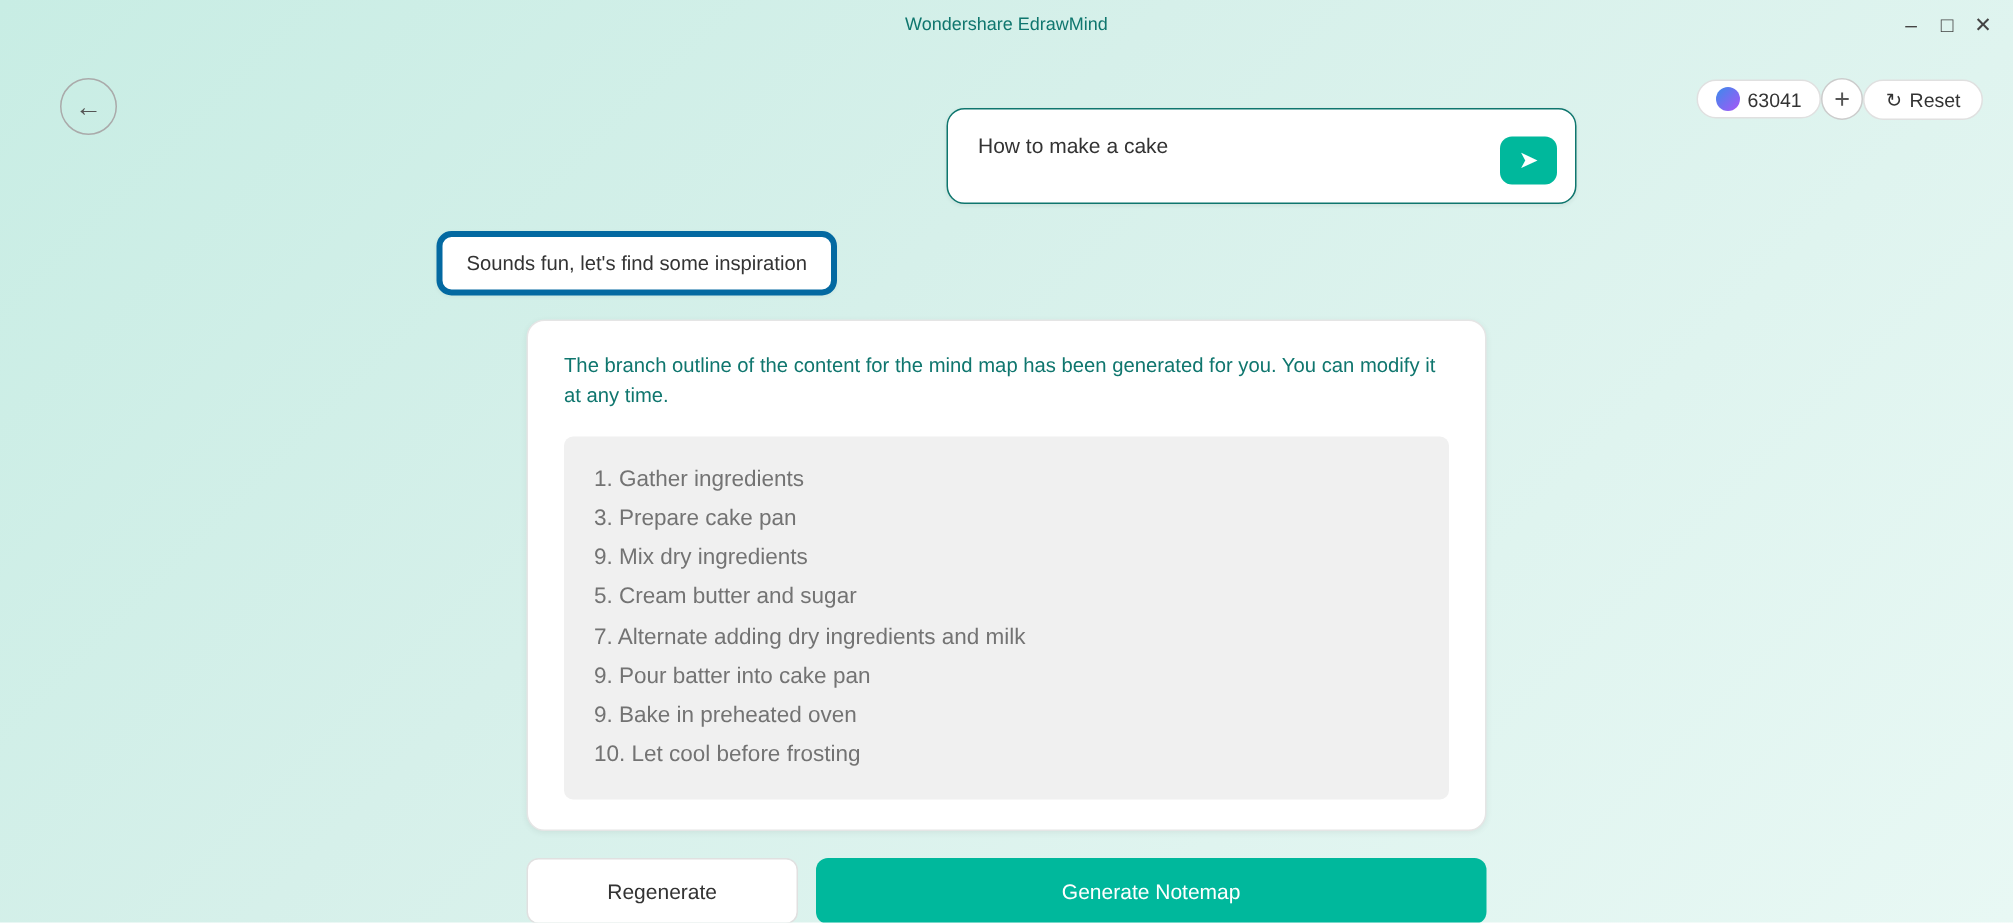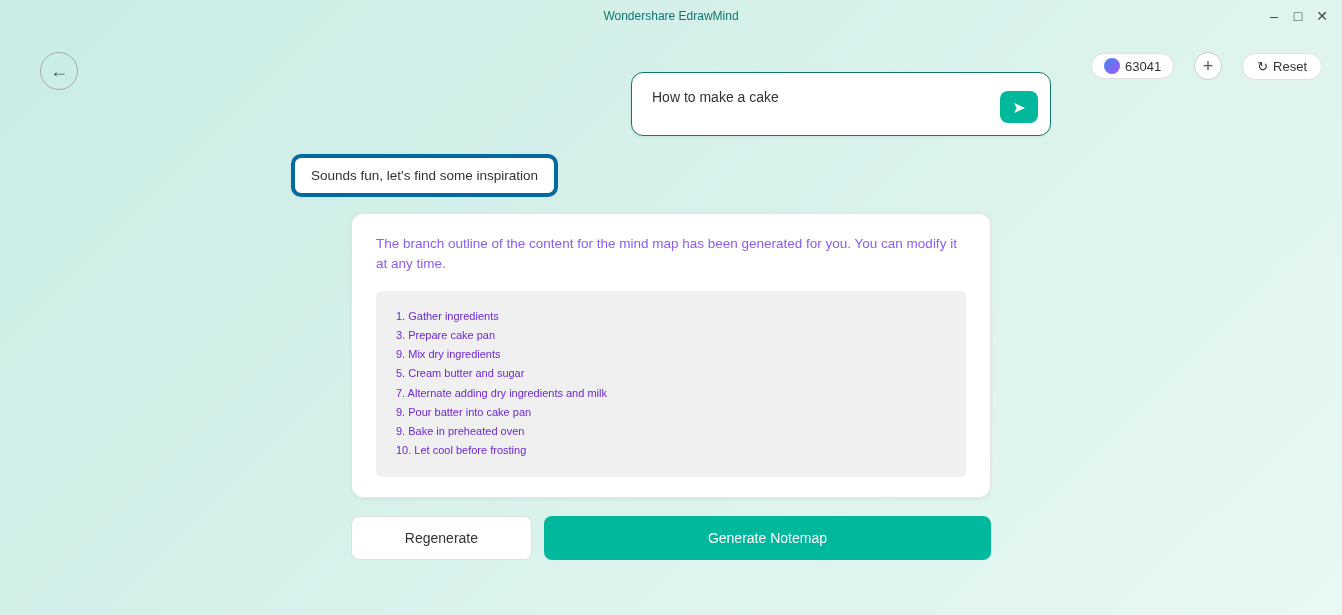--- a/index.html
+++ b/index.html
@@ -67,21 +67,21 @@
       font-size: 18px;
     }
 
     
     .toolbar {
       position: absolute;
       top: 52px;
       right: 20px;
       display: flex;
       align-items: center;
-      gap: 20px;
+      gap: 0;
     }
     .credits-badge {
       display: flex;
       align-items: center;
       gap: 5px;
       background: white;
       border: 1px solid #e0e0e0;
       border-radius: 20px;
       padding: 4px 12px;
       font-size: 13px;
@@ -196,37 +196,37 @@
       width: 640px;
       background: white;
       border: 1px solid #e5e5e5;
       border-radius: 12px;
       padding: 20px 24px;
       box-shadow: 0 1px 4px rgba(0,0,0,0.06);
       margin-bottom: 16px;
     }
     .outline-description {
       font-size: 13.5px;
-      color: #8b5cf6;
+      color: #0f766e;
       margin-bottom: 16px;
       line-height: 1.5;
     }
     .outline-list-container {
       background: #f0f0f0;
       border-radius: 6px;
       padding: 16px 20px;
     }
     .outline-list {
       list-style: none;
       padding: 0;
       margin: 0;
     }
     .outline-list li {
-      font-size: 11px;
-      color: #6d28d9;
+      font-size: 15px;
+      color: #737373;
       line-height: 1.75;
     }
 
     
     .buttons-row {
       width: 640px;
       display: flex;
       gap: 12px;
       margin-top: 2px;
     }

